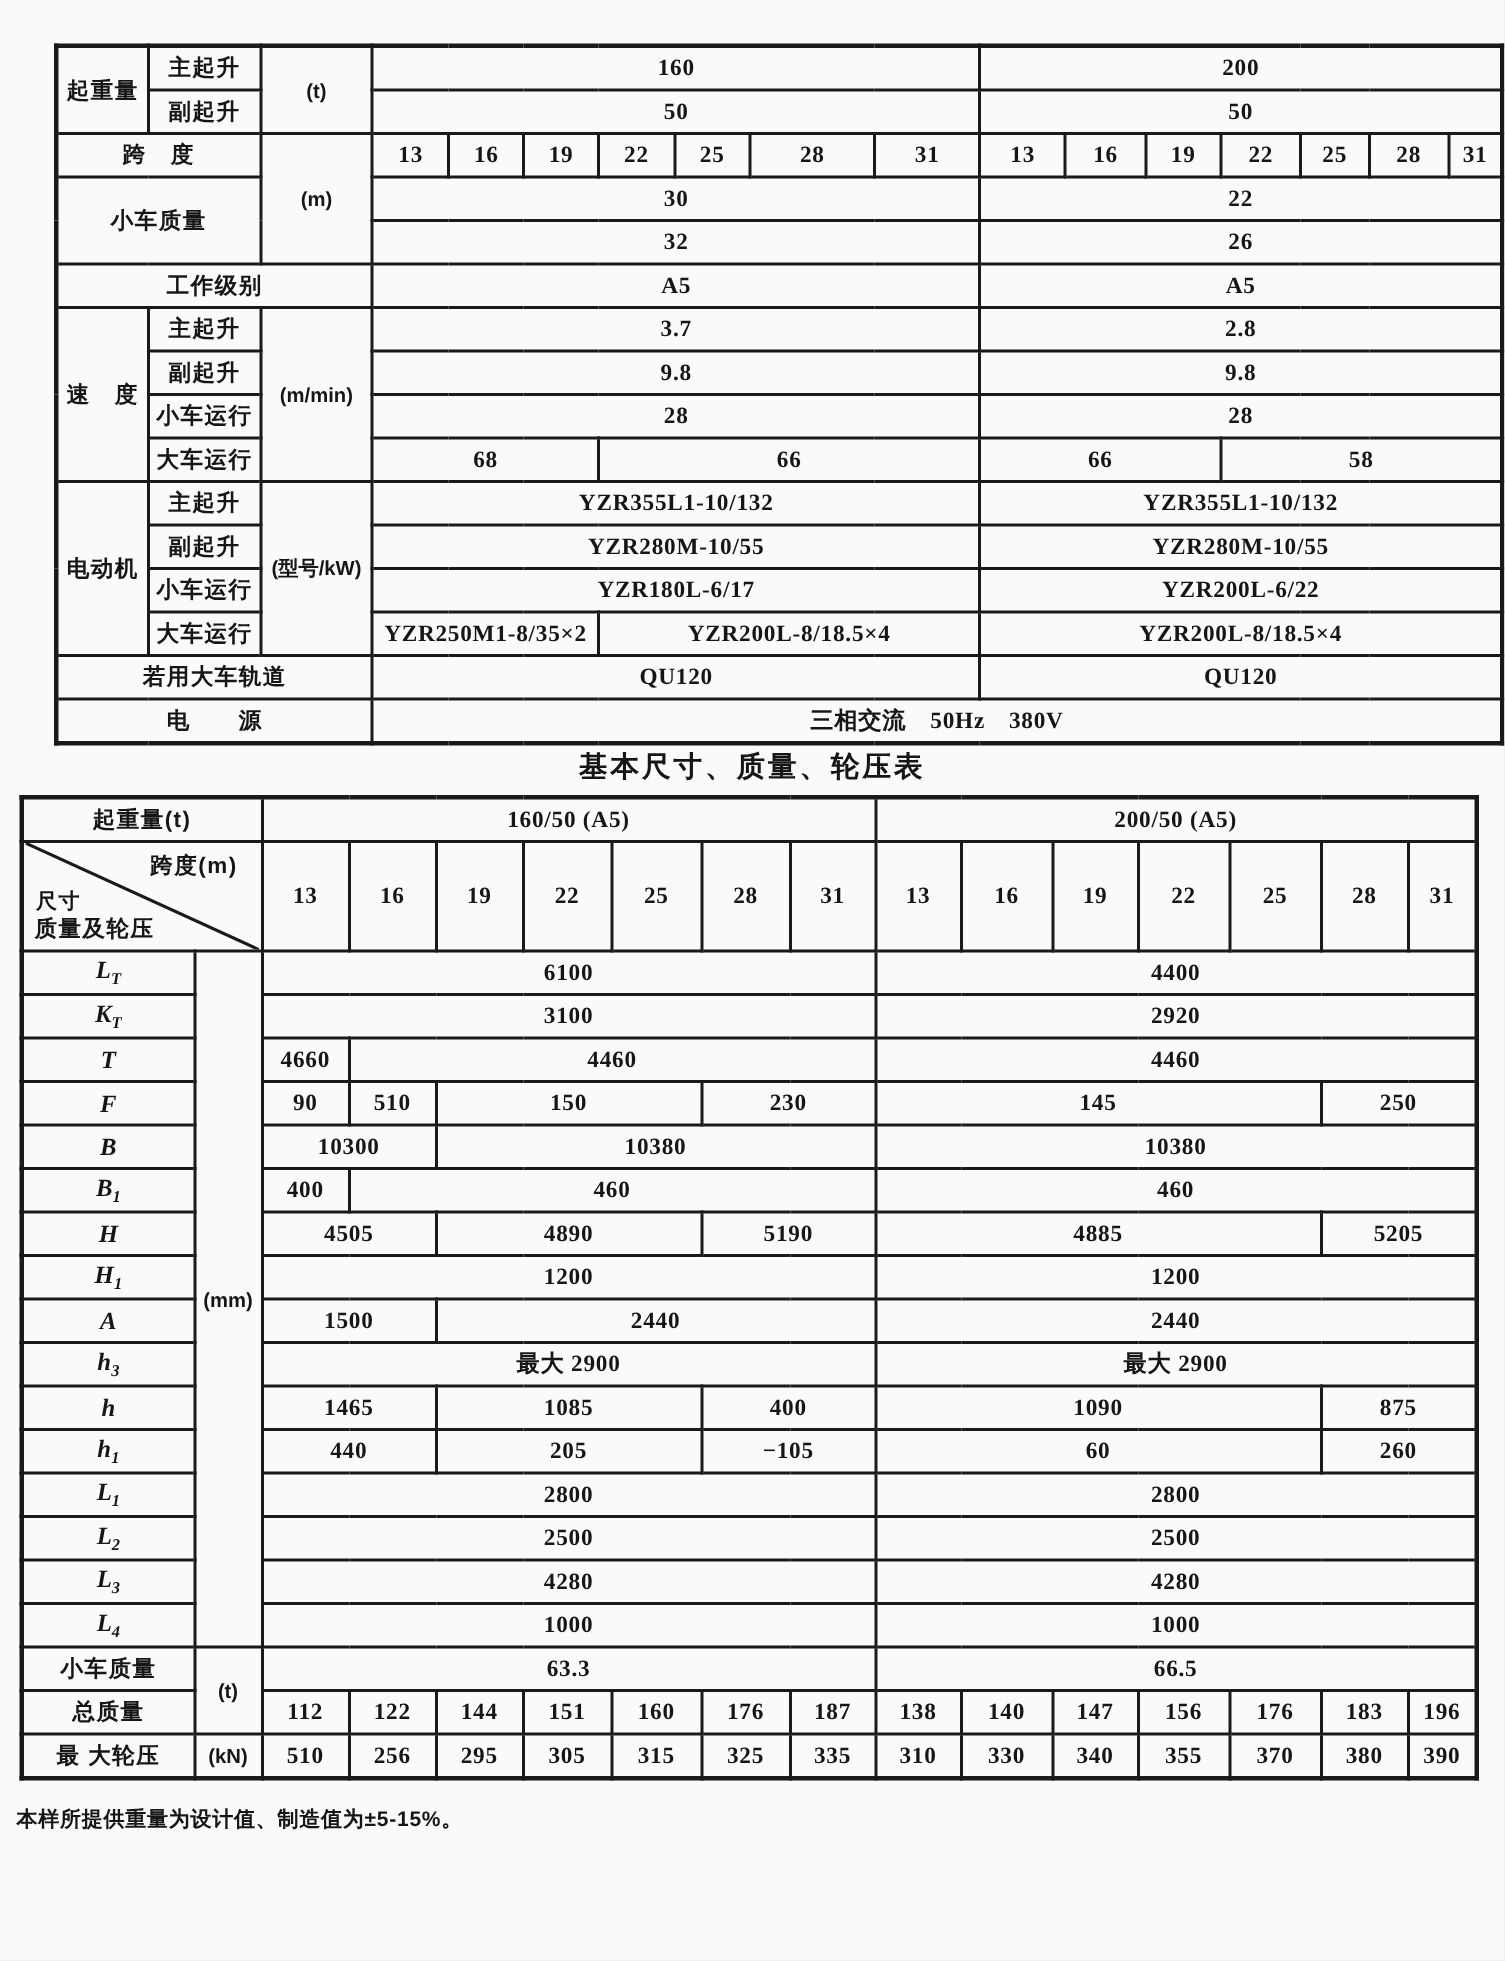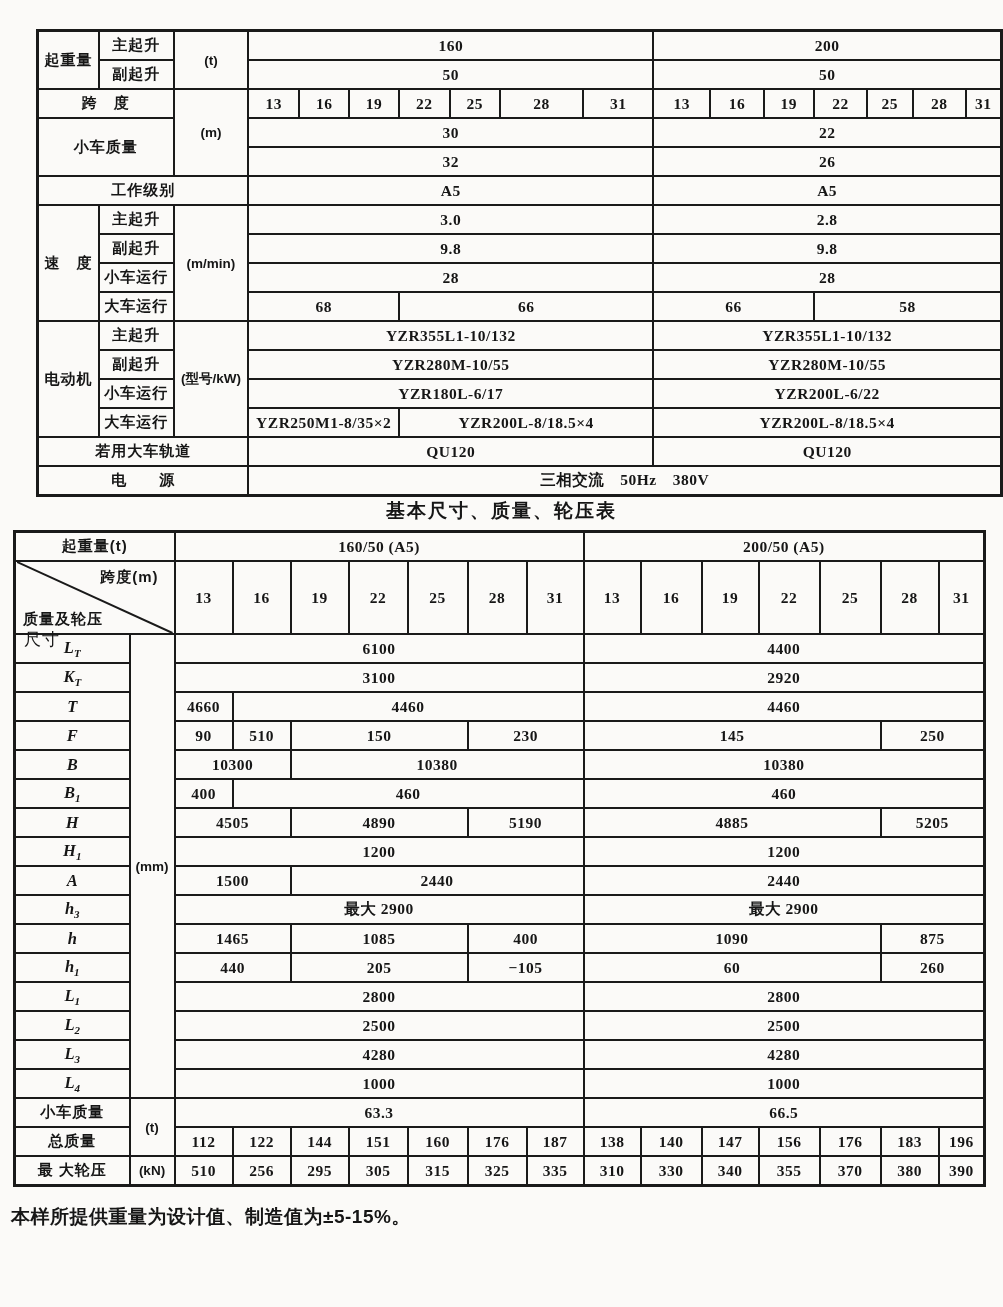--- a/index.html
+++ b/index.html
@@ -17,23 +17,23 @@
   td.unit{font-weight:bold;font-size:13.5px;white-space:nowrap;letter-spacing:0;}
   td.num{font-family:"Liberation Serif",serif;font-weight:bold;font-size:15.5px;letter-spacing:.5px;
          white-space:nowrap;}
   td.dim{font-family:"Liberation Serif",serif;font-weight:bold;font-style:italic;font-size:16.5px;margin-left:44px;}
   td.dim sub{font-size:11px;font-style:italic;}
   td.diagcell{padding:0;}
   .dwrap{position:relative;width:100%;height:71px;}
   .dline{position:absolute;left:0;top:0;width:100%;height:100%;}
   .dline line{stroke:#1a1a1a;stroke-width:2;}
   .dtop{position:absolute;top:6px;right:14px;font-weight:bold;font-size:15px;letter-spacing:1px;}
-  .dmid{position:absolute;left:7px;top:30px;font-weight:normal;font-size:17px;letter-spacing:1px;margin-top:36px;}
+  .dmid{position:absolute;left:7px;top:30px;font-weight:bold;font-size:14px;letter-spacing:1px;}
   .dbot{position:absolute;left:6px;bottom:4px;font-weight:bold;font-size:15px;letter-spacing:1px;}
-  .footnote{margin:17px 0 0 11px;font-size:19px;font-weight:bold;letter-spacing:.5px;}
+  .footnote{margin:17px 0 0 11px;font-size:14px;font-weight:bold;letter-spacing:.5px;}
 </style>
 </head>
 <body>
 
 <div class="page">
 
 
   <table class="tech t1">
     <colgroup>
       <col style="width:62px">
@@ -96,21 +96,21 @@
         </tr>
         <tr>
           <td class="zh" colspan="3">工作级别</td>
           <td class="num" colspan="7">A5</td>
           <td class="num" colspan="7">A5</td>
         </tr>
         <tr>
           <td class="zh" rowspan="4">速　度</td>
           <td class="zh">主起升</td>
           <td class="unit" rowspan="4">(m/min)</td>
-          <td class="num" colspan="7">3.0</td>
+          <td class="num" colspan="7">3.7</td>
           <td class="num" colspan="7">2.8</td>
         </tr>
         <tr>
           <td class="zh">副起升</td>
           <td class="num" colspan="7">9.8</td>
           <td class="num" colspan="7">9.8</td>
         </tr>
         <tr>
           <td class="zh">小车运行</td>
           <td class="num" colspan="7">28</td>

